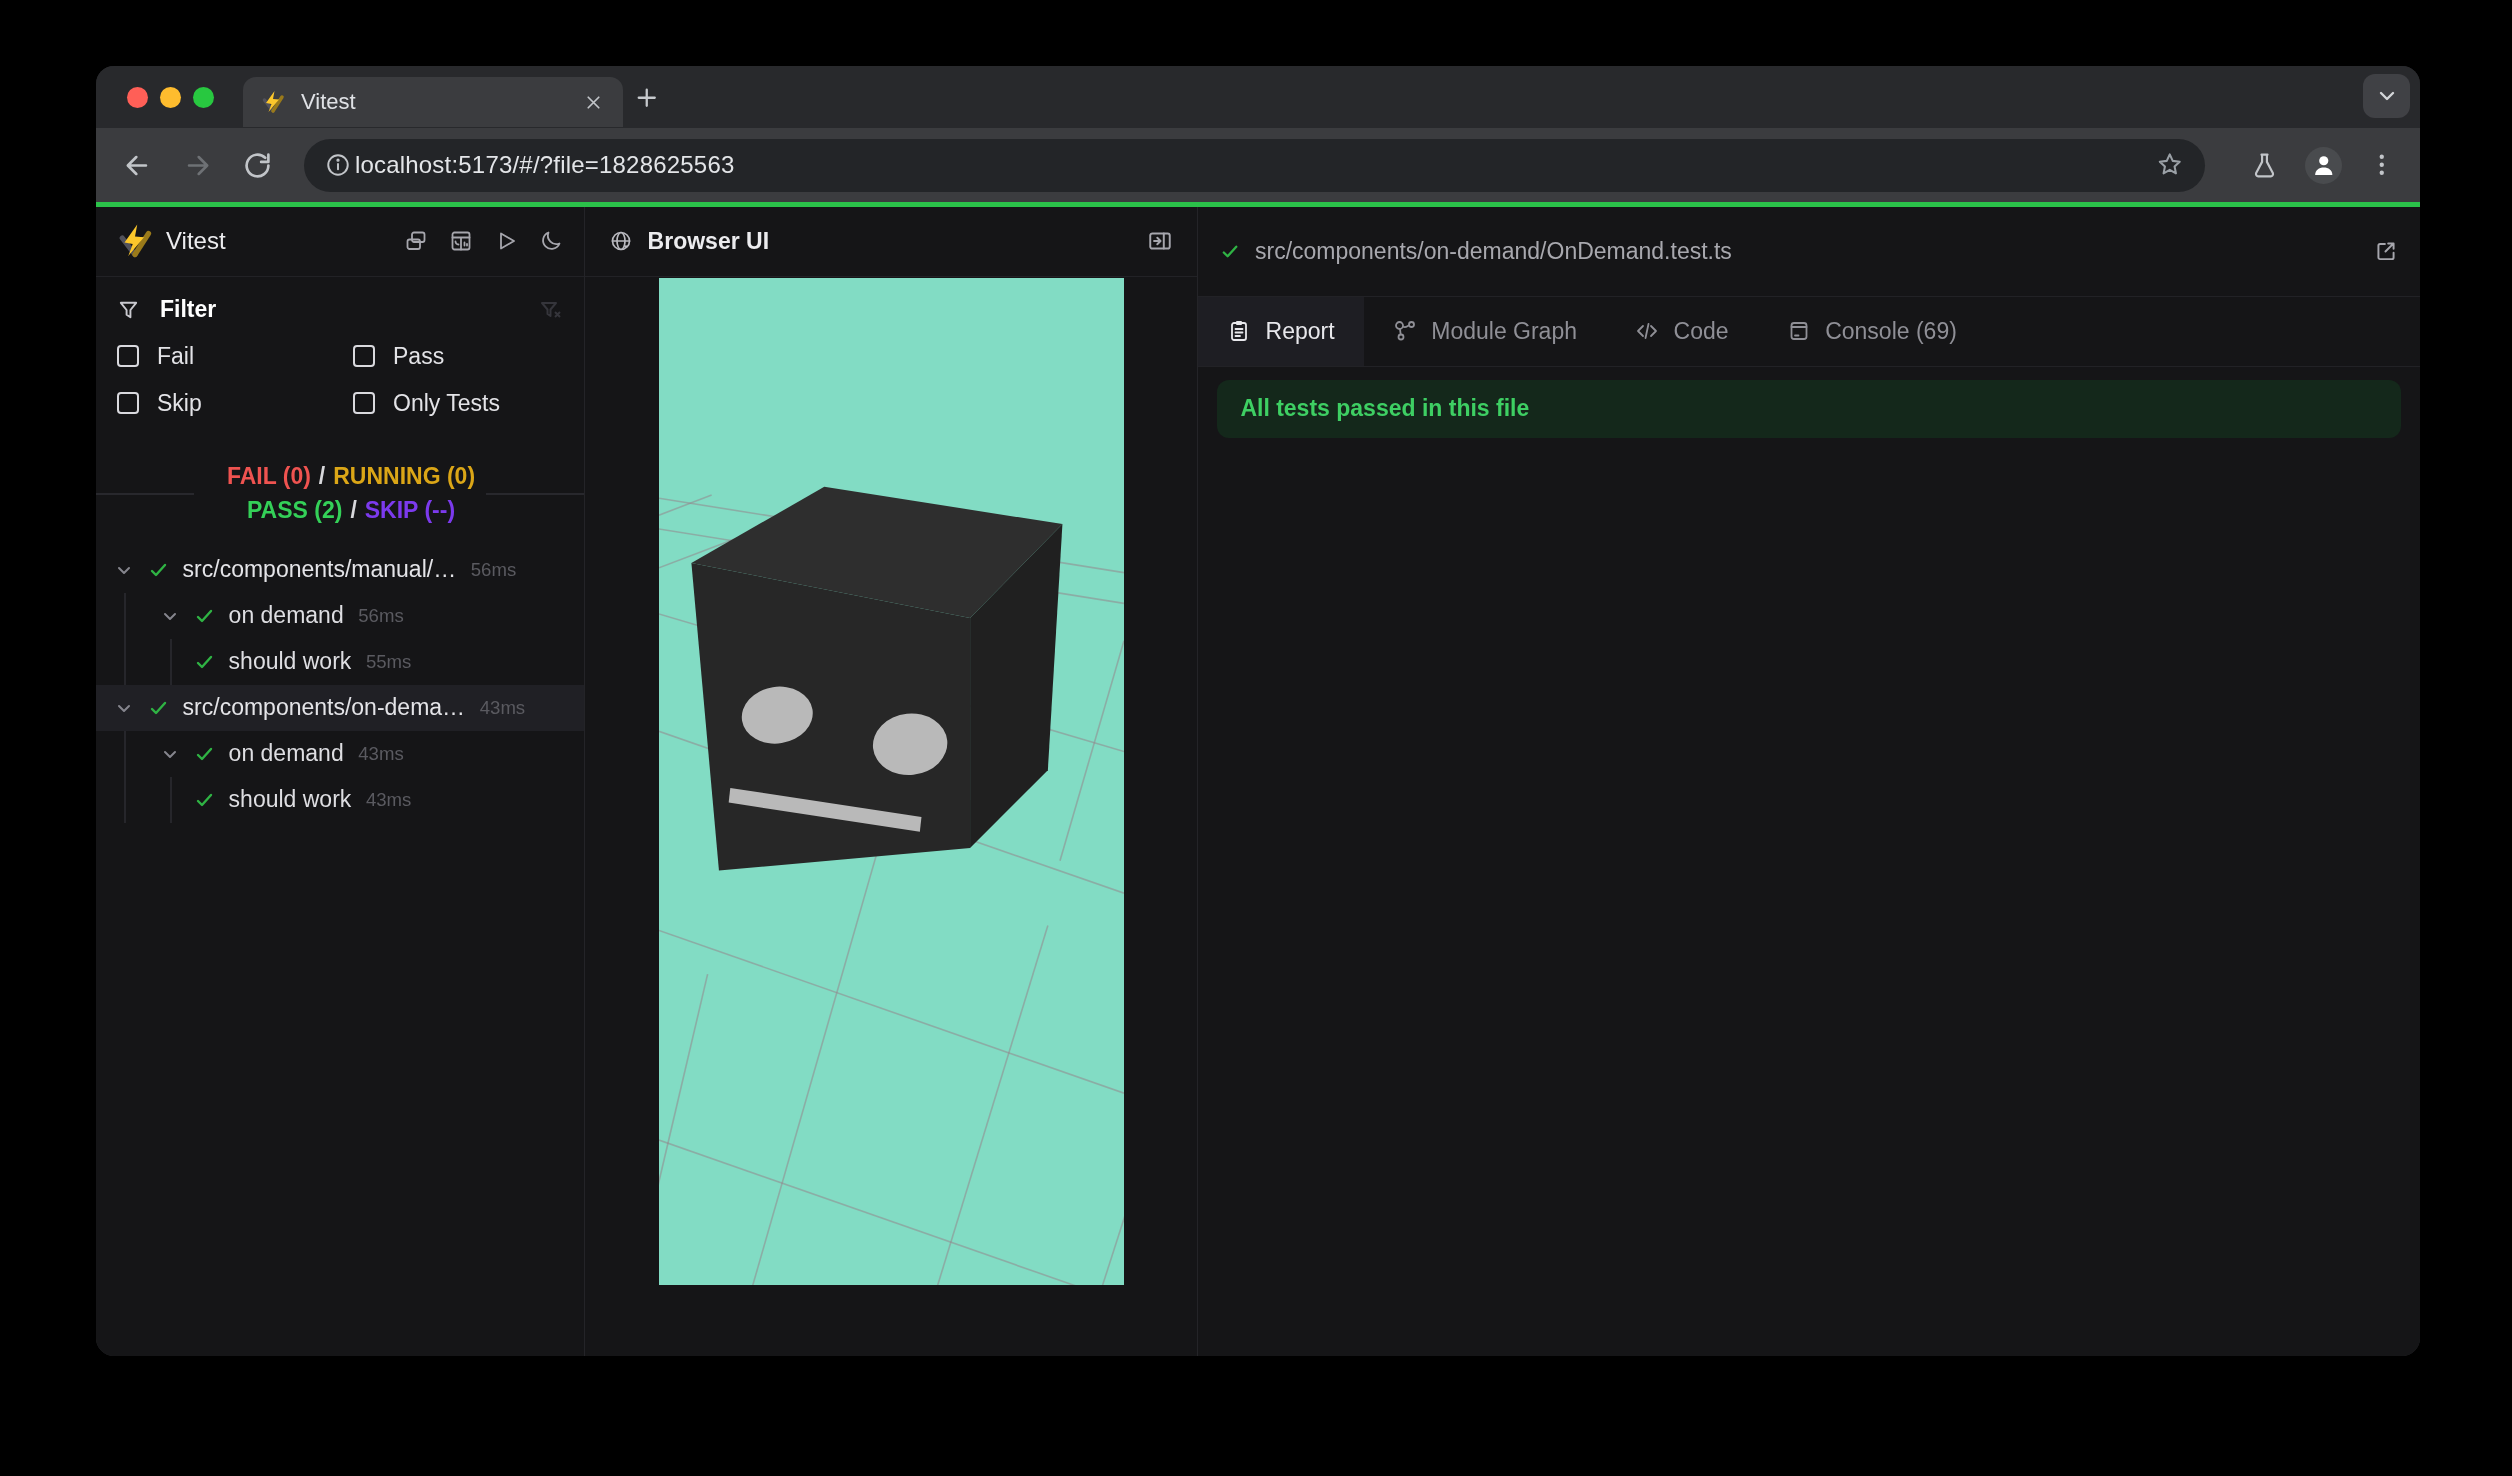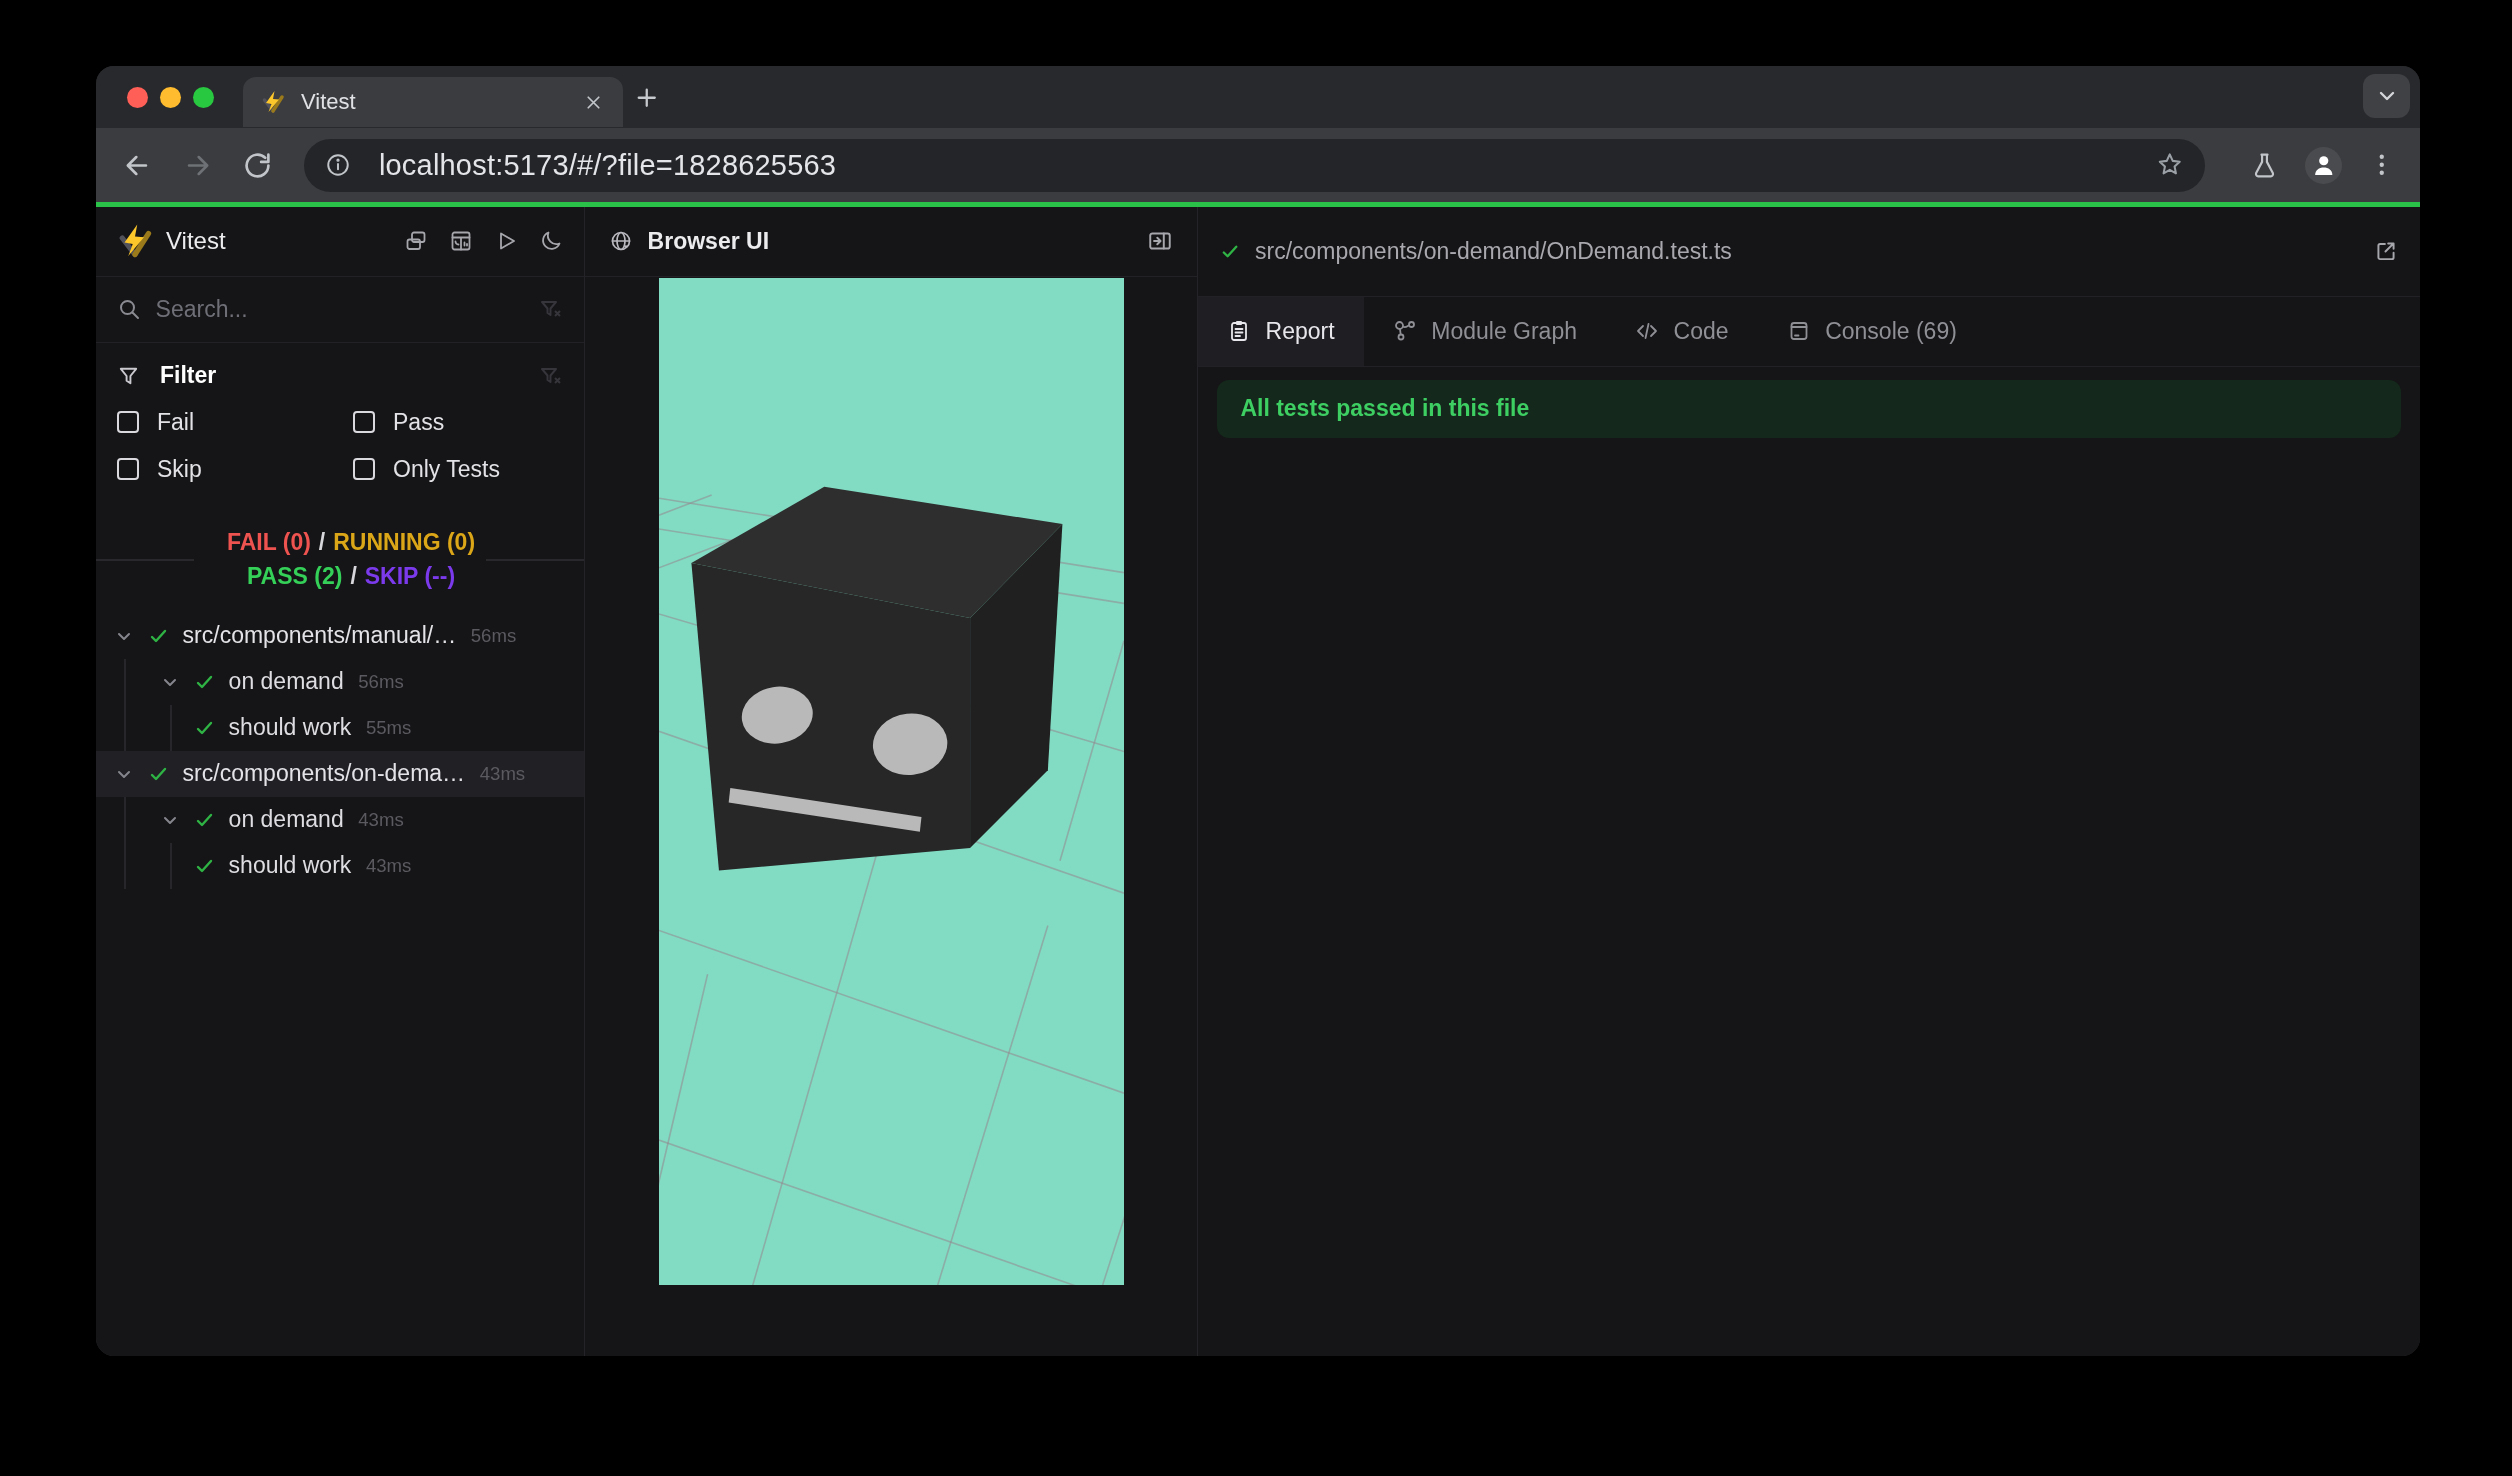--- a/index.html
+++ b/index.html
@@ -24,21 +24,21 @@
   .tabsearch { position:absolute; right:9.7px; top:8px; width:47px; height:44px; background:#404145;
                border-radius:12px; color:#d3d5d8; display:flex; align-items:center; justify-content:center; }
 
   
   .toolbar { height:74px; background:#3b3c3f; display:flex; align-items:center; padding:0 23px; }
   .nav-btn { width:36px; height:36px; color:#c2c5c9; margin-right:24px; display:flex; align-items:center; justify-content:center; }
   .nav-btn.disabled { color:#6e7175; }
   .urlbar { flex:1; height:53px; margin:0 19.4px 0 4.9px; background:#232528; border-radius:27px;
             display:flex; align-items:center; padding:0 21px; }
   .info-ic { width:26px; height:26px; color:#c2c5c9; }
-  .url-text { margin-left:28px; font-size:29px; color:#e3e5e8; letter-spacing:0.2px; }
+  .url-text { margin-left:4px; font-size:24px; color:#e3e5e8; letter-spacing:0.2px; }
   .star-ic { margin-left:auto; width:27.5px; height:27.5px; color:#9aa0a6; }
   .right-ic { width:29px; height:29px; color:#c2c5c9; margin-left:26px; }
   .avatar { width:37px; height:37px; border-radius:50%; background:#494b4e; margin-left:26px;
             display:flex; align-items:center; justify-content:center; color:#fff; }
 
   .loadbar { height:4.9px; background:var(--loadbar,#2bc24a); }
 
   
   .app { display:flex; height:1149px; background:#151517; color:#d4d4d8; font-size:23px; }
   svg { display:block; }
@@ -242,35 +242,20 @@
                 </svg>
             </span>
             <span class="abtn">
               <svg width="24" height="24" viewBox="0 0 24 24" stroke="currentColor" stroke-width="1.8" fill="none" stroke-linejoin="round">
                   <path d="M20.5 14.5A8.5 8.5 0 0 1 9.5 3.5a8.5 8.5 0 1 0 11 11z"></path>
                 </svg>
             </span>
           </div>
         </div>
 
-        <div class="s-search">
-          <span style="color:#8a8a92">
-            <svg width="24" height="24" viewBox="0 0 24 24" stroke="currentColor" stroke-width="2" fill="none" stroke-linecap="round">
-                <circle cx="10.5" cy="10.5" r="6.5"></circle>
-                <path d="M15.5 15.5L21 21"></path>
-              </svg>
-          </span>
-          <input class="search-input" placeholder="Search..." style="">
-          <span class="dim-ic">
-            <svg width="24" height="24" viewBox="0 0 24 24" stroke="currentColor" stroke-width="2" fill="none" stroke-linejoin="round">
-                <path d="M3 5h14l-5.5 6.5V18l-3-2v-4.5z"></path>
-                <path d="M16 14l5 5M21 14l-5 5"></path>
-              </svg>
-          </span>
-        </div>
 
         <div class="s-filter">
           <div class="f-head">
             <span>
               <svg width="23" height="23" viewBox="0 0 24 24" stroke="currentColor" stroke-width="2" fill="none" stroke-linejoin="round">
                   <path d="M4 5h16l-6 7.5V20l-4-2.5V12.5z"></path>
                 </svg>
             </span>
             <span class="f-title">Filter</span>
             <span class="dim-ic">

